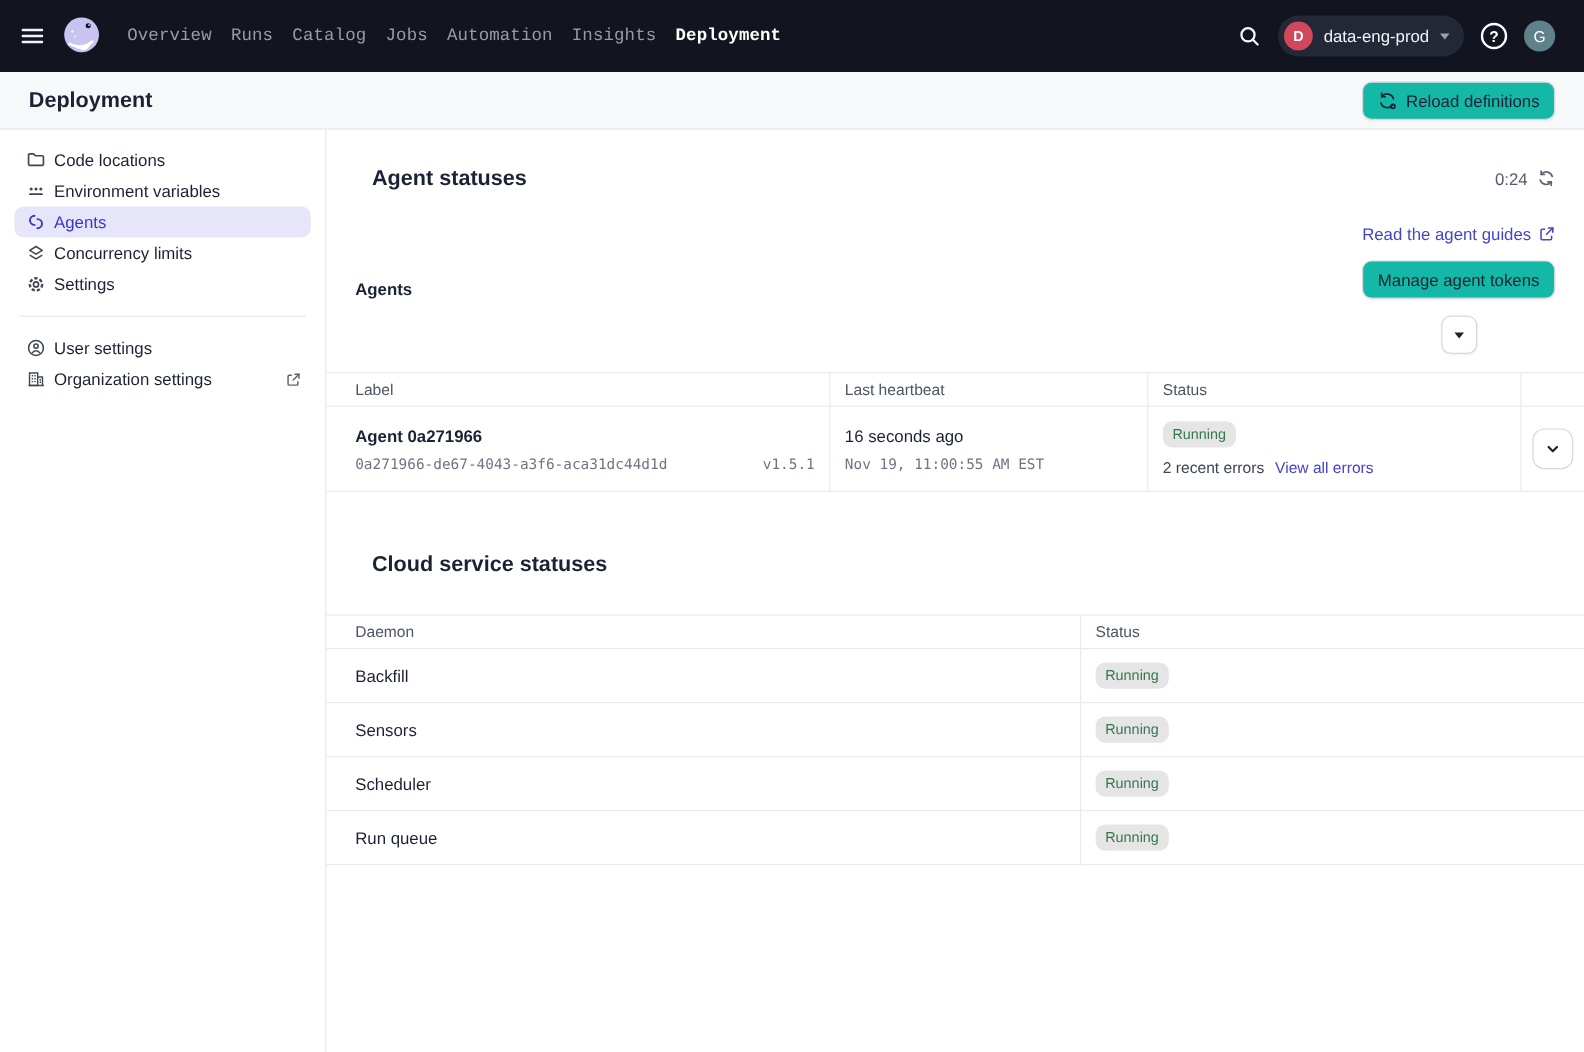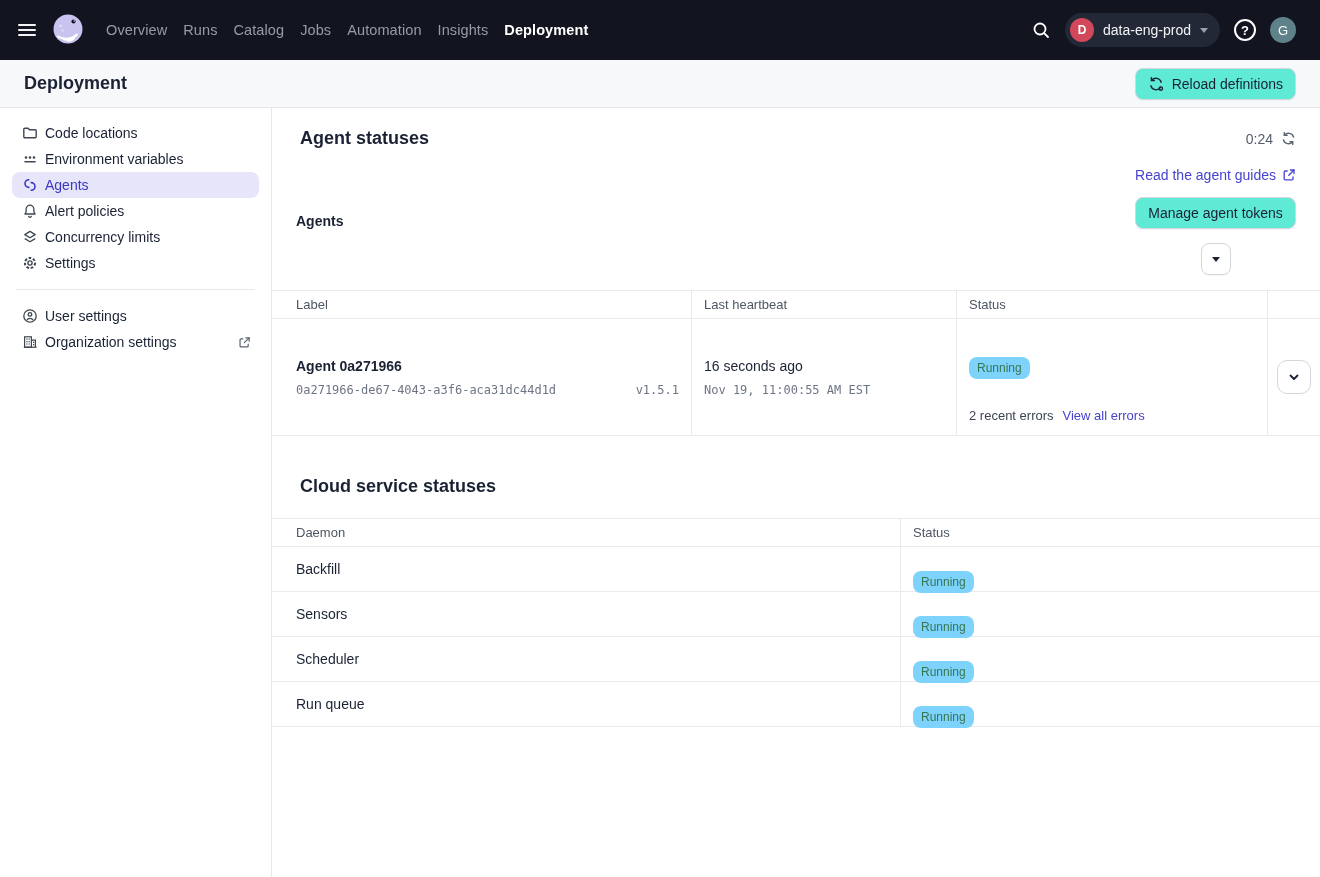--- a/index.html
+++ b/index.html
@@ -13,21 +13,21 @@
 
   
   .topnav {
     height:60px; background:#12151f; display:flex; align-items:center;
     padding:0 24px 0 16px;
   }
   .hamburger { width:24px; height:24px; display:flex; flex-direction:column; justify-content:center; gap:3px; background:none; border:none; cursor:pointer; padding:0; margin-right:10px; }
   .hamburger span { display:block; width:18px; height:2px; background:#f2f3f5; border-radius:1px; margin-left:2px; }
   .logo { width:36px; height:36px; margin-right:20px; flex-shrink:0; }
   .nav-links { display:flex; align-items:center; gap:16px; }
-  .nav-link { font-size:14.5px; color:#959ca8; font-weight:500; cursor:pointer; letter-spacing:.1px; }
+  .nav-link { font-size:14.5px; color:#959ca8; font-weight:500; cursor:pointer; letter-spacing:.1px;font-family:Liberation Mono, monospace; }
   .nav-link.active { color:#ffffff; font-weight:700; }
   .topnav-right { margin-left:auto; display:flex; align-items:center; gap:14px; }
   .icon-btn { background:none; border:none; padding:0; cursor:pointer; display:flex; align-items:center; justify-content:center; }
   .depl-switcher {
     display:flex; align-items:center; gap:9px; background:#232836; border:none;
     border-radius:17px; height:34px; padding:0 12px 0 5px; cursor:pointer;
   }
   .depl-badge { width:24px; height:24px; border-radius:50%; background:#d1485a; color:#ffffff; font-size:12px; font-weight:700; display:flex; align-items:center; justify-content:center; }
   .depl-label { color:#f2f3f5; font-size:14px; }
   .caret-down { width:0; height:0; border-left:4px solid transparent; border-right:4px solid transparent; border-top:5px solid #9aa0ab; }
@@ -35,42 +35,42 @@
   .avatar { width:26px; height:26px; border-radius:50%; background:#5f828a; color:#ffffff; font-size:13px; display:flex; align-items:center; justify-content:center; }
 
   
   .page-header {
     height:48px; background:#f7f8fa; border-bottom:1px solid #e6e8eb;
     display:flex; align-items:center; justify-content:space-between; padding:0 24px;
   }
   .page-title { font-size:18px; font-weight:600; margin:0; color:#1a2234; }
   .btn {
     display:flex; align-items:center; gap:8px; height:32px; padding:0 12px;
-    background:#5eead4; border:1px solid #d4d7dd; border-radius:8px;
+    background:#14b8a6; border:1px solid #d4d7dd; border-radius:8px;
     font-family:"Liberation Sans",sans-serif; font-size:14px; color:#1a2234; cursor:pointer;
     box-shadow:0 1px 1px rgba(16,22,34,.04);
   }
 
   
   .body-wrap { display:flex; height:769px; }
   .sidebar { width:272px; flex-shrink:0; border-right:1px solid #e6e8eb; padding:12px 12px 0; }
   .side-item {
     display:flex; align-items:center; gap:7px; height:26px; padding:0 8px 0 10px;
     border-radius:8px; font-size:14px; color:#1a2234; cursor:pointer;text-align:right;
   }
   .side-item .sicon { width:16px; height:16px; display:flex; align-items:center; justify-content:center; color:#3f4752; flex-shrink:0; }
   .side-item.active { background:#e6e5f9; color:#3a38c2; }
   .side-item.active .sicon { color:#3a38c2; }
   .side-item .ext { margin-left:auto; color:#5a6270; display:flex; }
   .side-divider { border:none; border-top:1px solid #e6e8eb; margin:13px 4px; }
 
   main { flex:1; min-width:0; }
 
   .section-row1 { display:flex; justify-content:space-between; align-items:center; padding:16px 24px 0; }
-  .h2 { font-size:18px; font-weight:600; margin:4px; color:#1a2234; }
+  .h2 { font-size:18px; font-weight:600; margin:14px; color:#1a2234; }
   .countdown { display:flex; align-items:center; gap:8px; font-size:14px; color:#545c6a;justify-content:flex-end; }
 
   .section-row2 { display:flex; justify-content:space-between; align-items:center; padding:14px 24px 15px; }
   .h3 { font-size:14px; font-weight:700; margin:0; color:#1a2234; }
   .row2-right { display:flex; align-items:center; gap:14px;flex-direction:column; }
   .link { color:#4643ce; font-size:14px; text-decoration:none; display:flex; align-items:center; gap:6px; cursor:pointer; }
   .caret-btn { width:30px; height:32px; background:#ffffff; border:1px solid #d4d7dd; border-radius:8px; display:flex; align-items:center; justify-content:center; cursor:pointer; box-shadow:0 1px 1px rgba(16,22,34,.04); }
   .caret-btn .caret-down { border-top-color:#1a2234; border-left-width:4px; border-right-width:4px; }
 
   
@@ -82,24 +82,24 @@
     display:flex; align-items:center;text-align:right;
   }
   .td { padding:12px; border-bottom:1px solid #e9eaee; font-size:14px; }
   .col-divider { border-right:1px solid #e9eaee; }
   .first-col { padding-left:24px; }
   .cell-stack { display:flex; flex-direction:column; gap:9px; justify-content:center; }
   .agent-name { font-weight:700; font-size:14px; color:#1a2234; }
   .mono { font-family:"DejaVu Sans Mono", monospace; font-size:12px; color:#6d7585; }
   .agent-meta { display:flex; justify-content:space-between; align-items:baseline; }
   .badge {
-    display:inline-block; width:fit-content; background:#7dd3fc; color:#37774f;
-    font-size:12px; padding:4px 8px; border-radius:8px; line-height:14px;margin-top:26px;
-  }
-  .errors-line { font-size:13px; color:#3c4452; display:flex; gap:9px; align-items:baseline;margin-top:20px; }
+    display:inline-block; width:fit-content; background:#e5e5e5; color:#37774f;
+    font-size:12px; padding:4px 8px; border-radius:8px; line-height:14px;
+  }
+  .errors-line { font-size:13px; color:#3c4452; display:flex; gap:9px; align-items:baseline; }
   .errors-line .link { font-size:13px; }
   .expand-cell { display:flex; align-items:center; justify-content:center; border-bottom:1px solid #e9eaee; }
   .expand-btn { width:34px; height:34px; border:1px solid #d4d7dd; border-radius:10px; background:#fff; display:flex; align-items:center; justify-content:center; cursor:pointer; }
 
   .cloud-heading { padding:36px 24px 17px; }
   .cloud-grid .td { display:flex; align-items:center; height:45px; padding-top:0; padding-bottom:0; }
 </style>
 </head>
 <body>
 
@@ -199,29 +199,20 @@
     <div class="side-item active">
       <span class="sicon">
         <svg viewBox="0 0 16 16" width="16" height="16" fill="none" stroke="currentColor" stroke-width="1.6" stroke-linecap="round">
           <path d="M6.8 2.8 a3.8 3.8 0 1 0 0 7.6"></path>
           <path d="M9.2 13.2 a3.8 3.8 0 1 0 0 -7.6"></path>
         </svg>
       </span>
       <span>Agents</span>
     </div>
 
-    <div class="side-item">
-      <span class="sicon">
-        <svg viewBox="0 0 16 16" width="16" height="16" fill="none" stroke="currentColor" stroke-width="1.3" stroke-linejoin="round">
-          <path d="M8 2.2 a3.9 3.9 0 0 1 3.9 3.9 v2.9 l1.2 2 H2.9 l1.2 -2 V6.1 A3.9 3.9 0 0 1 8 2.2 Z"></path>
-          <path d="M6.7 13.3 a1.35 1.35 0 0 0 2.6 0" stroke-linecap="round"></path>
-        </svg>
-      </span>
-      <span>Alert policies</span>
-    </div>
 
     <div class="side-item">
       <span class="sicon">
         <svg viewBox="0 0 16 16" width="16" height="16" fill="none" stroke="currentColor" stroke-width="1.3" stroke-linejoin="round">
           <path d="M8 2.4 L13.2 5.6 L8 8.8 L2.8 5.6 Z"></path>
           <path d="M2.8 9.6 L8 12.8 L13.2 9.6"></path>
         </svg>
       </span>
       <span>Concurrency limits</span>
     </div>

